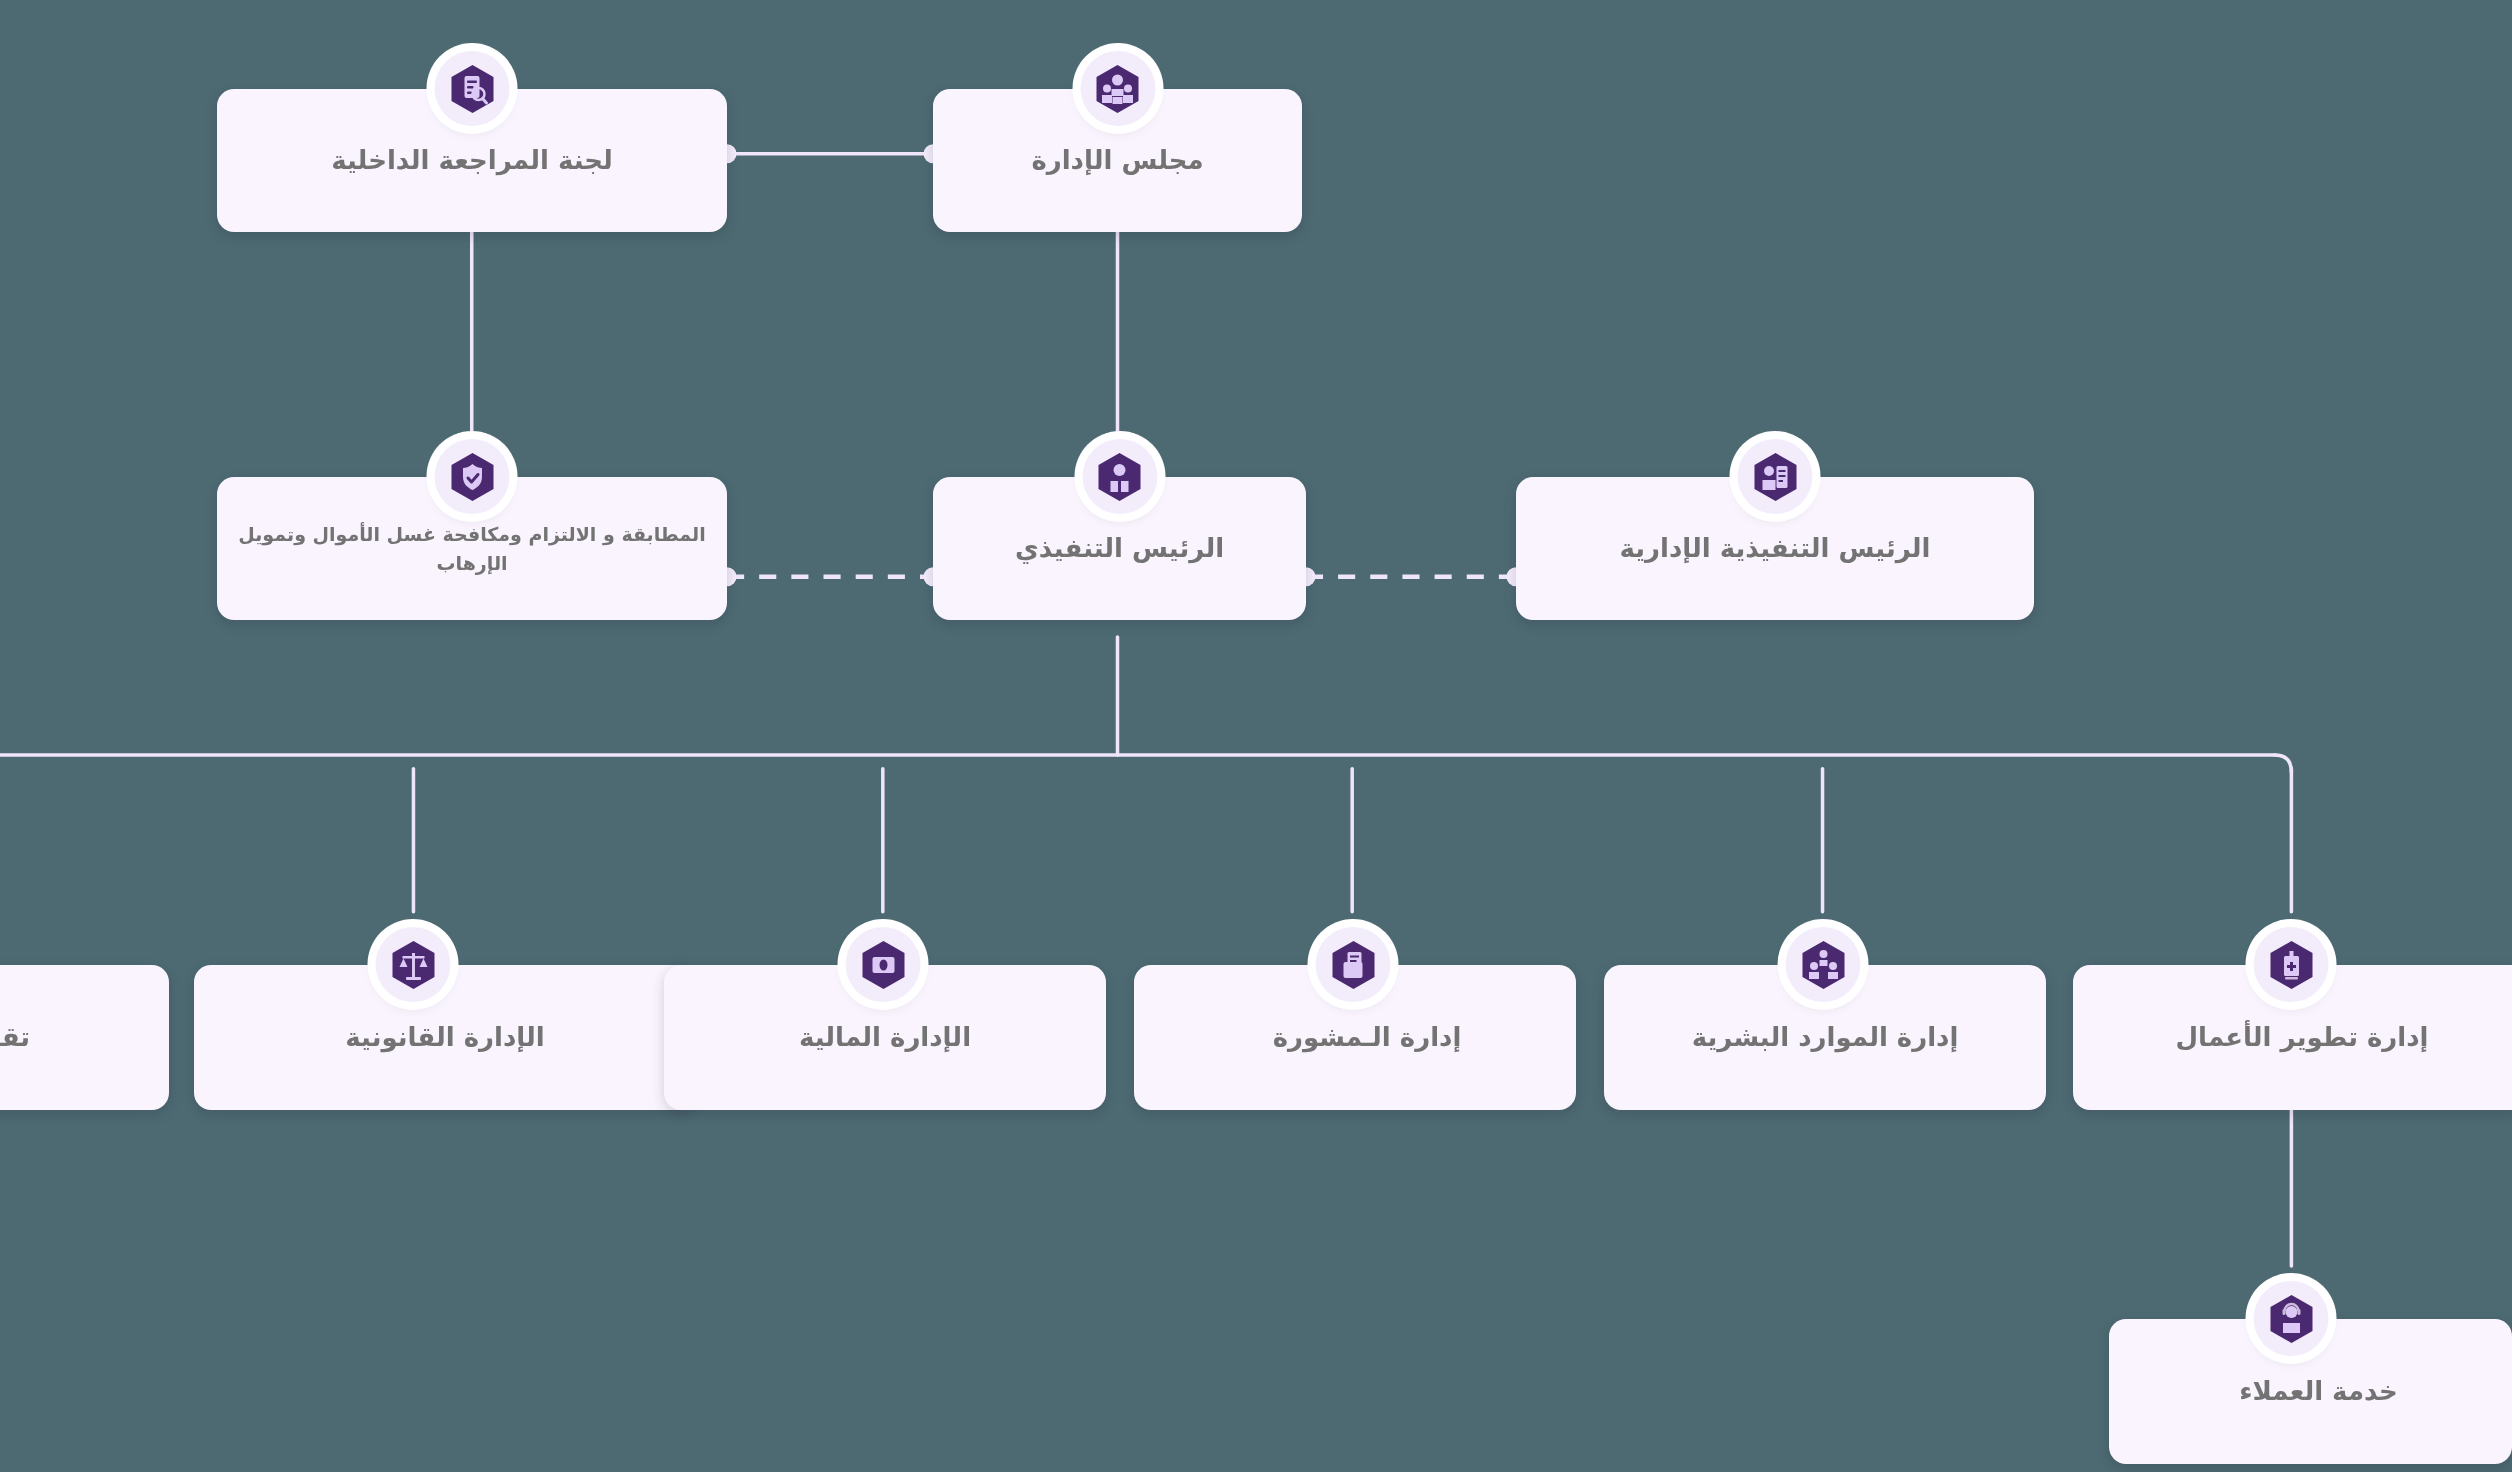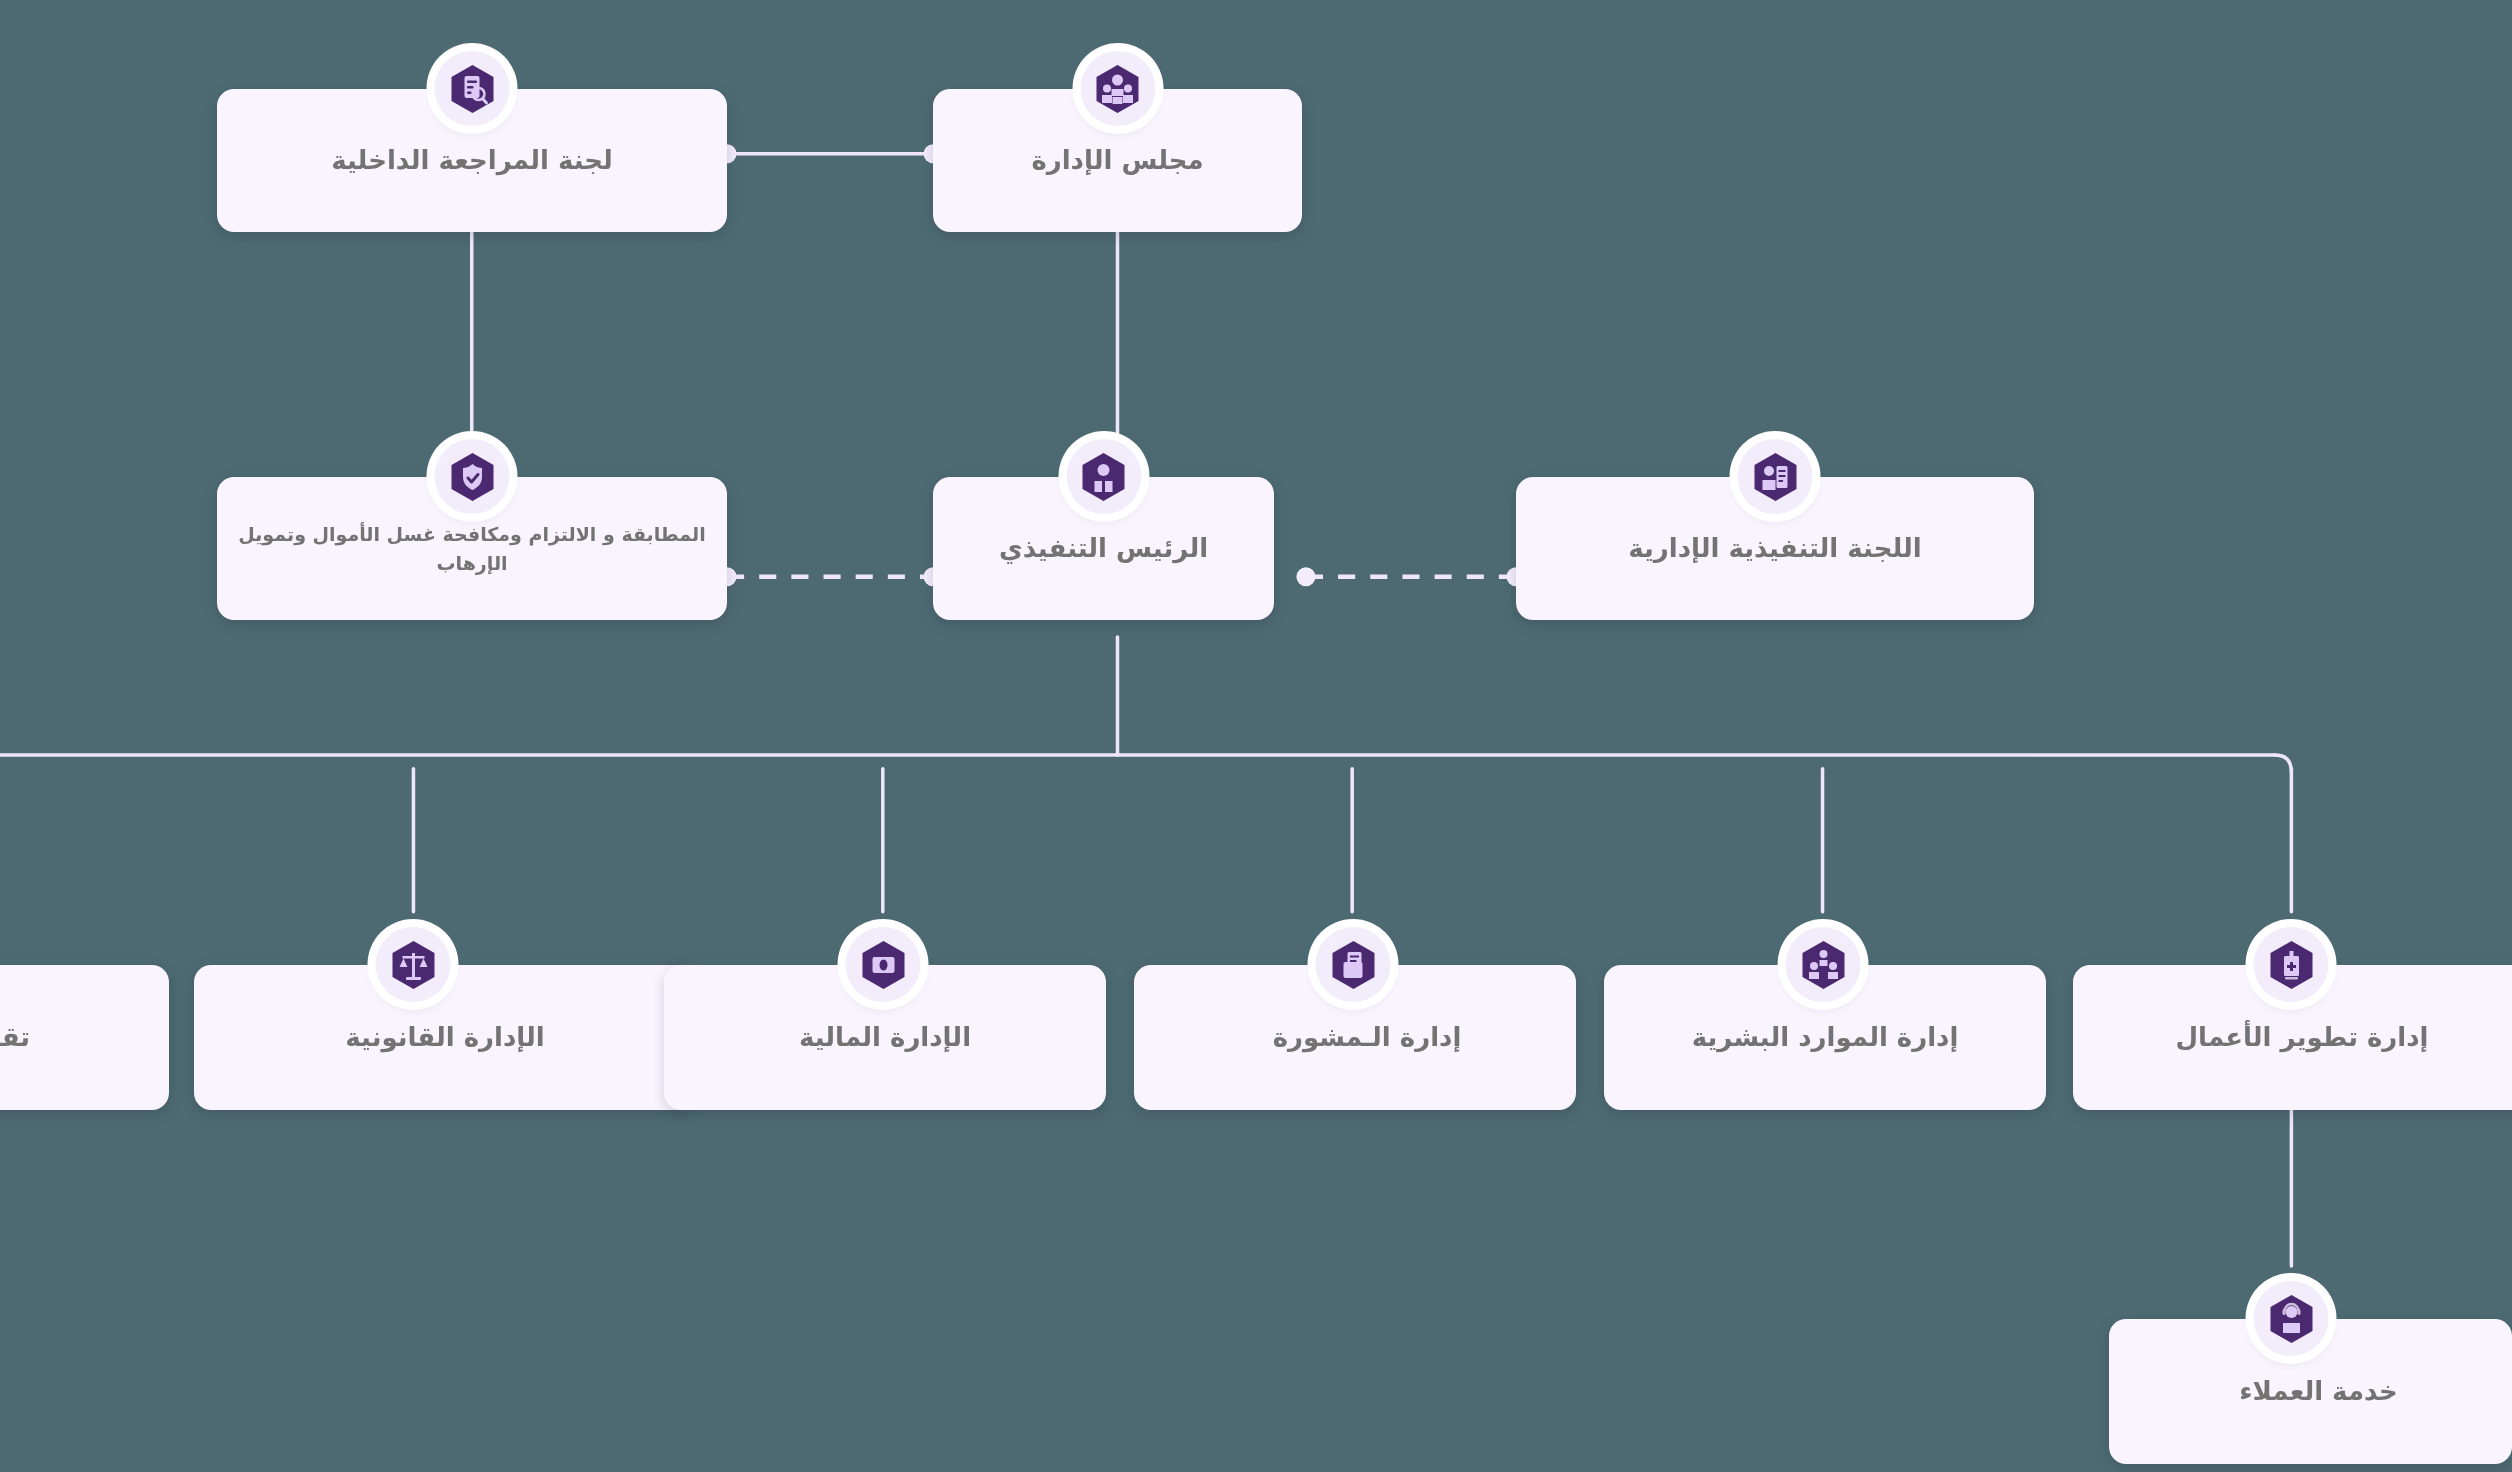--- a/index.html
+++ b/index.html
@@ -133,21 +133,21 @@
         <circle cx="25" cy="49" r="8" fill="#ddc9f5"></circle>
         <circle cx="67" cy="49" r="8" fill="#ddc9f5"></circle>
         <path d="M15 62h20v16H15z" fill="#ddc9f5"></path>
         <path d="M57 62h20v16H57z" fill="#ddc9f5"></path>
         <path d="M36 66h20v14H36z" fill="#ddc9f5"></path>
       </svg>
     </div>
     <div class="label">مجلس الإدارة</div>
   </div>
 
-  <div class="node" style="left:1206px;top:477px;width:341px;height:143px;">
+  <div class="node" style="left:1206px;top:477px;width:373px;height:143px;">
     <div class="badge" style="left:50%;top:-38px;transform:translateX(-50%);">
       <svg class="hexwrap" viewBox="0 0 92 100" aria-hidden="true">
         <polygon points="46,2 88,26 88,74 46,98 4,74 4,26" fill="#4a2970"></polygon>
         <circle cx="46" cy="36" r="12" fill="#ddc9f5"></circle>
         <path d="M28 58h36v22H28z" fill="#ddc9f5"></path>
         <rect x="43" y="56" width="6" height="24" fill="#4a2970"></rect>
       </svg>
     </div>
     <div class="label">الرئيس التنفيذي</div>
   </div>
@@ -157,21 +157,21 @@
       <svg class="hexwrap" viewBox="0 0 92 100" aria-hidden="true">
         <polygon points="46,2 88,26 88,74 46,98 4,74 4,26" fill="#4a2970"></polygon>
         <rect x="48" y="28" width="22" height="44" rx="3" fill="#ddc9f5"></rect>
         <rect x="52" y="36" width="14" height="4" fill="#4a2970"></rect>
         <rect x="52" y="46" width="14" height="4" fill="#4a2970"></rect>
         <rect x="52" y="56" width="9" height="4" fill="#4a2970"></rect>
         <circle cx="33" cy="38" r="10" fill="#ddc9f5"></circle>
         <path d="M20 56h26v20H20z" fill="#ddc9f5"></path>
       </svg>
     </div>
-    <div class="label">اللجنة التنفيذية الإدارية</div>
+    <div class="label">الرئيس التنفيذية الإدارية</div>
   </div>
 
   <div class="node" style="left:-20px;top:965px;width:462px;height:145px;">
 
     <div class="label">تقنية معلومات</div>
   </div>
 
   <div class="node" style="left:467px;top:965px;width:502px;height:145px;">
     <div class="badge" style="left:219px;top:-38px;transform:translateX(-50%);">
       <svg class="hexwrap" viewBox="0 0 92 100" aria-hidden="true">

